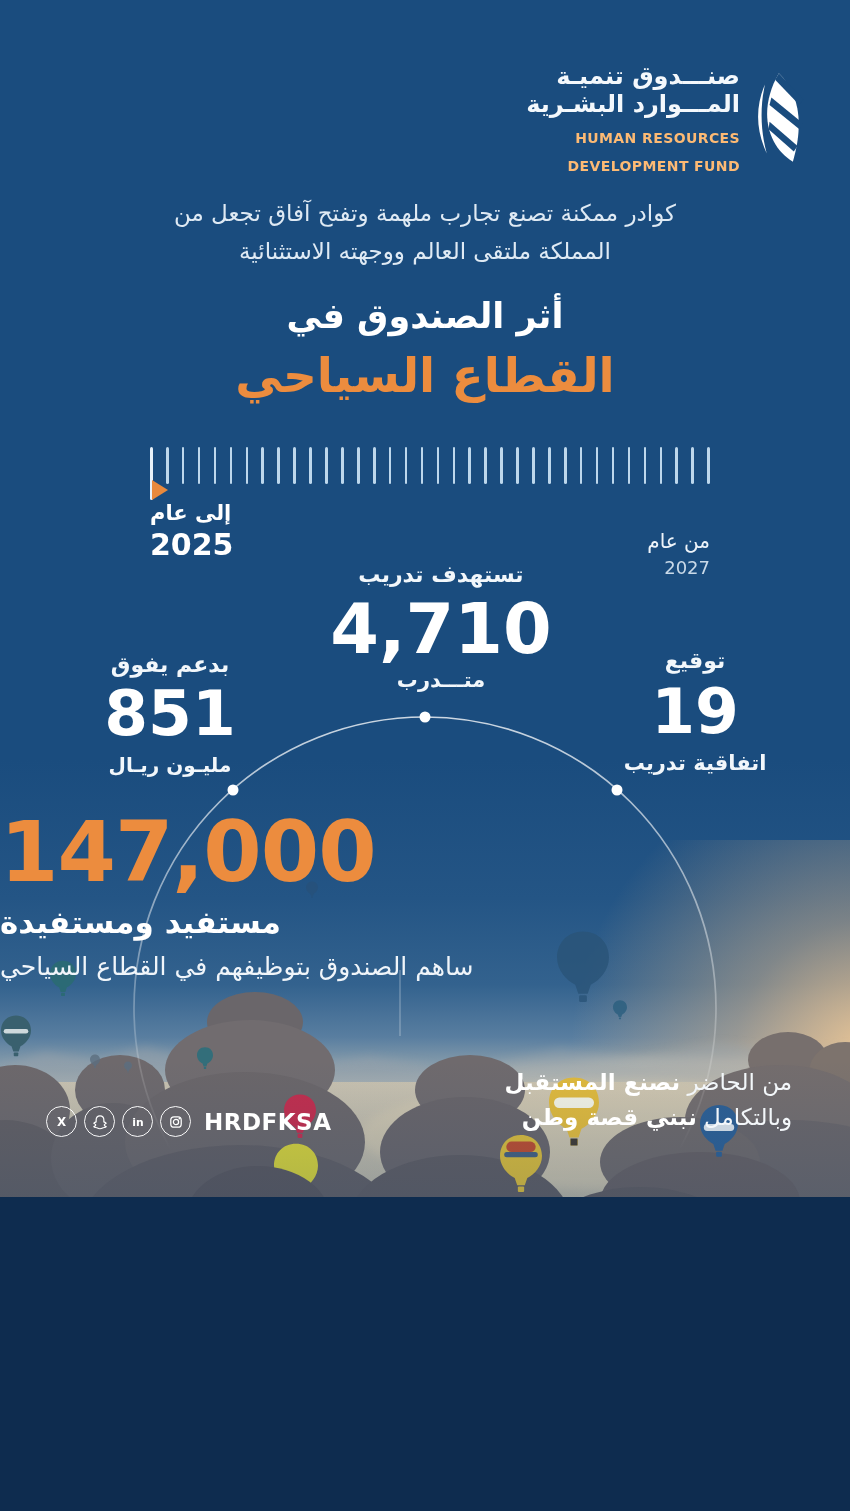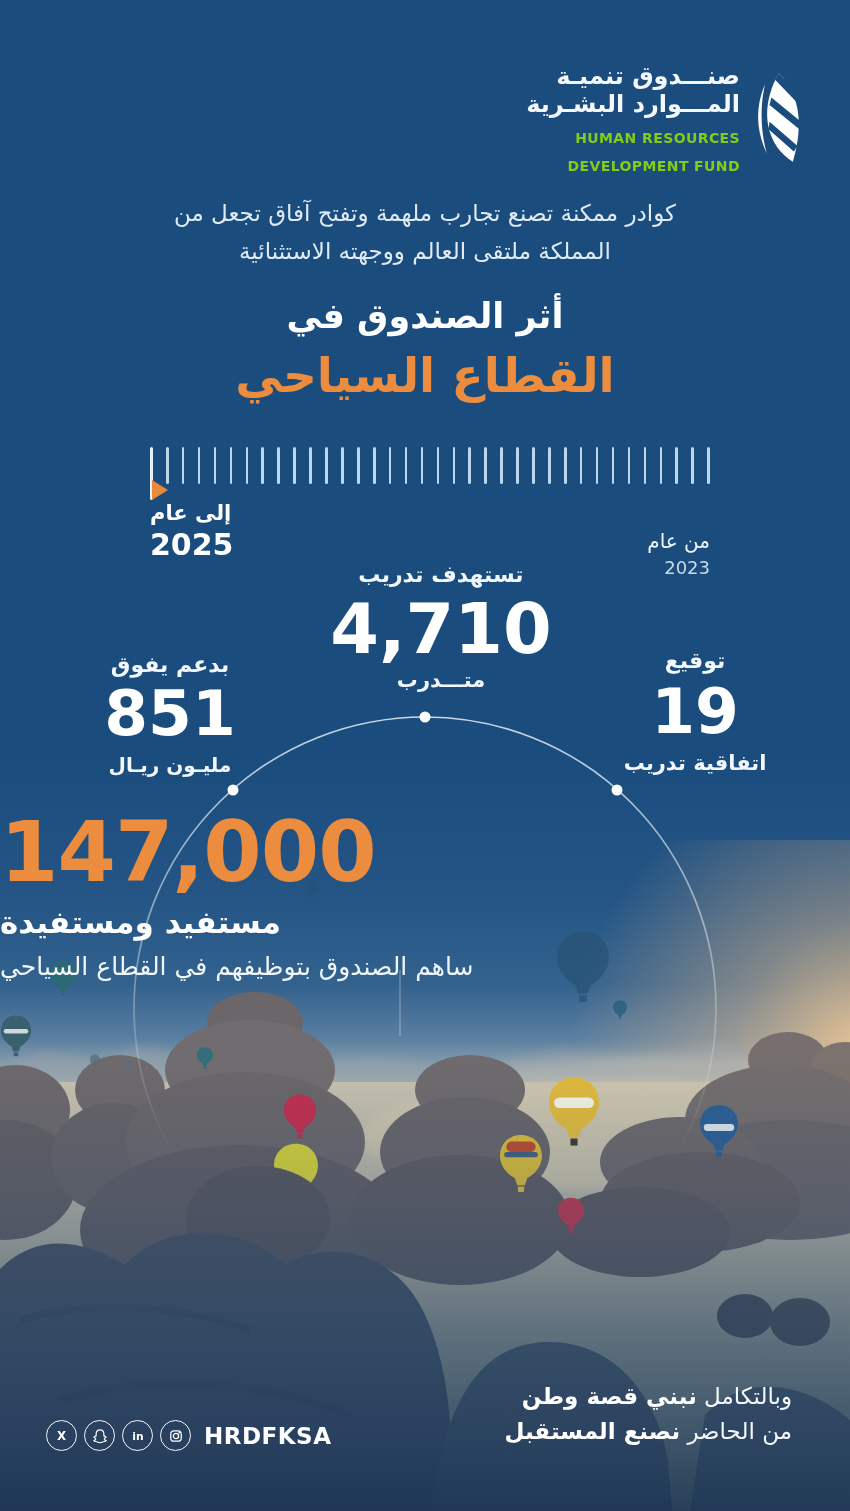--- a/index.html
+++ b/index.html
@@ -2,29 +2,29 @@
 <html lang="ar" style="--bg: #1a4c7e; --orange: #ec8c3e; --tick: #bdd7ec; --marker: #e8893c;"><head>
 <meta charset="utf-8">
 <style>
   :root{
     --bg:#1a4c7e; --orange:#ec8c3e; --tick:#bdd7ec; --marker:#e8893c;
     --txt:#ffffff; --txt-soft:#dfeaf4;
   }
   *{margin:0;padding:0;box-sizing:border-box;}
   html,body{width:850px;height:1511px;background:#0e2c4f;}
   body{font-family:"DejaVu Sans", sans-serif;}
-  .poster{position:relative;width:850px;height:1511px;background:var(--bg);overflow:hidden;}
+  .poster{position:relative;width:850px;height:1197px;background:var(--bg);overflow:hidden;}
   .layer{position:absolute;z-index:5;}
   svg{display:block;}
 
   
   .logo{top:62px;right:45px;display:flex;align-items:center;gap:9px;}
   .logo-text{text-align:right;color:#fff;}
   .logo-ar{font-size:24px;font-weight:700;line-height:28px;letter-spacing:0;color:#f4f8fc;}
-  .logo-en{font-size:14px;font-weight:600;line-height:16px;letter-spacing:0.4px;color:#84cc16;margin-top:12px;}
+  .logo-en{font-size:14px;font-weight:600;line-height:16px;letter-spacing:0.4px;color:#fdba74;margin-top:12px;}
   .logo-mark{width:56px;height:98px;}
 
   
   .intro{top:194px;left:0;width:850px;text-align:center;font-size:23px;line-height:38px;
          color:var(--txt-soft);font-weight:500;}
 
   
   .title-pre{top:296px;left:0;width:850px;text-align:center;font-size:35px;font-weight:600;color:#fff;}
   .title-main{top:348px;left:0;width:850px;text-align:center;font-size:47px;font-weight:800;color:var(--orange);}
 
@@ -261,21 +261,21 @@
       <div class="tick"></div>
       <div class="tick"></div>
       <div class="tick"></div>
     </div>
   <div class="layer tl-left">
     <div class="lbl" dir="rtl">إلى عام</div>
     <div class="yr">2025</div>
   </div>
   <div class="layer tl-right">
     <div class="lbl" dir="rtl">من عام</div>
-    <div class="yr">2023</div>
+    <div class="yr">2027</div>
   </div>
 
   <div class="layer stat stat-center">
     <div class="s-top" dir="rtl">تستهدف تدريب</div>
     <div class="s-val">4,710</div>
     <div class="s-bot" dir="rtl">متـــدرب</div>
   </div>
   <div class="layer stat stat-left">
     <div class="s-top" dir="rtl">بدعم يفوق</div>
     <div class="s-val">851</div>
@@ -314,22 +314,22 @@
         <rect x="4.2" y="4.2" width="11.6" height="11.6" rx="3.6"></rect>
         <circle cx="10" cy="10" r="2.9"></circle>
         <circle cx="13.7" cy="6.3" r="0.9" fill="#fff" stroke="none"></circle>
       </svg>
     </span>
     <span class="handle">HRDFKSA</span>
   </div>
 
   <div class="layer tagline" dir="rtl">
     <div>
+      <span>من الحاضر</span>
+      <b>نصنع المستقبل</b>
+    </div>
+    <div>
       <span>وبالتكامل</span>
       <b>نبني قصة وطن</b>
     </div>
-    <div>
-      <span>من الحاضر</span>
-      <b>نصنع المستقبل</b>
-    </div>
   </div>
 
 </div>
 
 </body></html>

